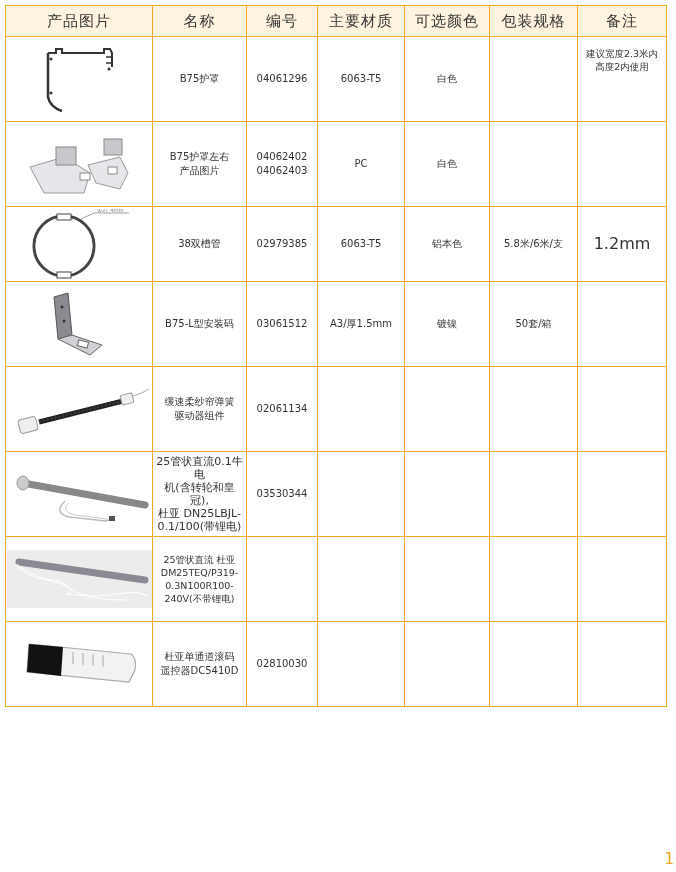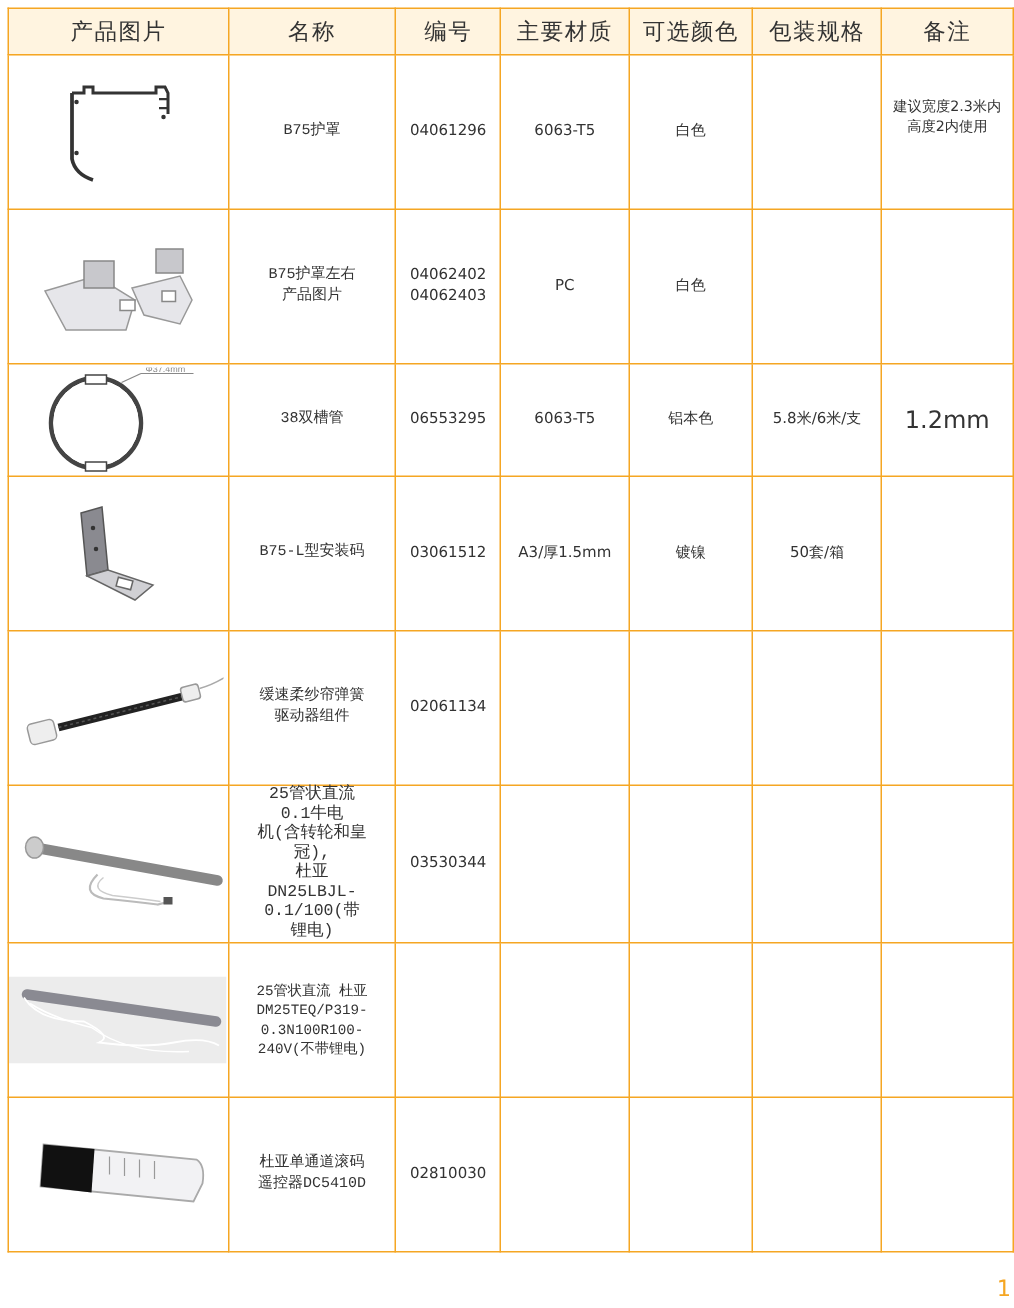--- a/index.html
+++ b/index.html
@@ -2,23 +2,23 @@
 <html><head>
 <meta charset="utf-8">
 <style>
   html, body { margin:0; padding:0; background:#ffffff; }
   body { width:676px; height:872px; position:relative; overflow:hidden;
          font-family: "DejaVu Sans", "Liberation Sans", sans-serif; color:#333; }
   .tbl { position:absolute; left:5px; top:5px; border-collapse:collapse; table-layout:fixed; }
   .tbl td, .tbl th { border:1.5px solid #f5a623; padding:0; text-align:center; vertical-align:middle; }
   .tbl th { background:#fff4e0; height:30px; font-size:15px; font-weight:normal; color:#333; letter-spacing:1px;margin-left:24px; }
   .tbl td { height:74px; font-size:10px; line-height:14px; color:#333; }
-  .tbl td.name { padding:0 18px;font-family:Liberation Mono, monospace; }
+  .tbl td.name { padding:0 2px; }
   .tbl td.name.left { text-align:center; }
-  .tbl td.note { font-size:9.5px; line-height:13px; vertical-align:top; padding-top:28px; }
+  .tbl td.note { font-size:9.5px; line-height:13px; vertical-align:top; padding-top:10px; }
   .img { display:flex; align-items:center; justify-content:center; width:100%; height:74px; }
   .page-num { position:absolute; right:2px; bottom:4px; font-size:15px; color:#f5a623; }
   .ml { white-space:pre-line; }
 </style>
 </head>
 <body>
 
 <table class="tbl">
   <colgroup>
     <col style="width:147px">
@@ -95,21 +95,21 @@
             <circle cx="45" cy="37" r="28" fill="none" stroke="#fff" stroke-width="1"></circle>
             <rect x="38" y="5" width="14" height="6" fill="#fff" stroke="#444" stroke-width="1"></rect>
             <rect x="38" y="63" width="14" height="6" fill="#fff" stroke="#444" stroke-width="1"></rect>
             <line x1="62" y1="10" x2="75" y2="4" stroke="#888" stroke-width="0.8"></line>
             <line x1="75" y1="4" x2="110" y2="4" stroke="#888" stroke-width="0.8"></line>
             <text x="78" y="3" font-size="6" fill="#888" font-family="Liberation Sans, sans-serif">Φ37.4mm</text>
           </svg>
         </div>
       </td>
       <td class="name ml">38双槽管</td>
-      <td class="ml">06553295</td>
+      <td class="ml">02979385</td>
       <td>6063-T5</td>
       <td>铝本色</td>
       <td>5.8米/6米/支</td>
       <td style="font-size:16px">1.2mm</td>
     </tr>
 
     <tr>
       <td>
         <div class="img">
           <svg width="70" height="70" viewBox="0 0 70 70">

